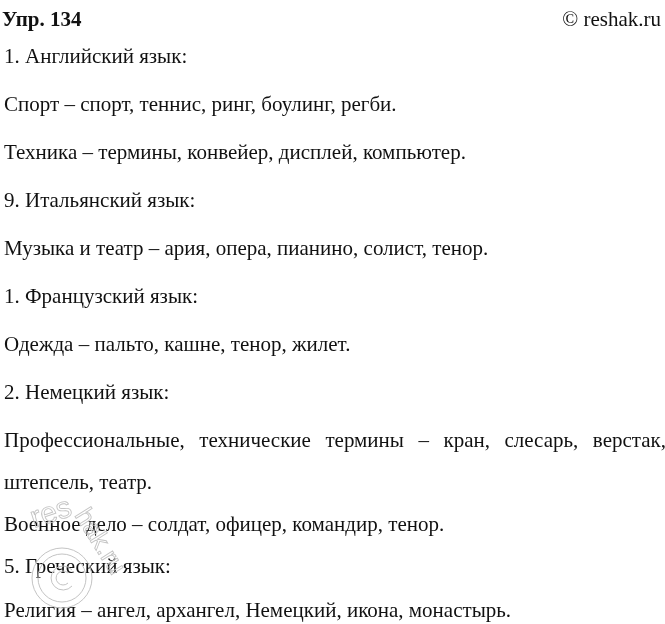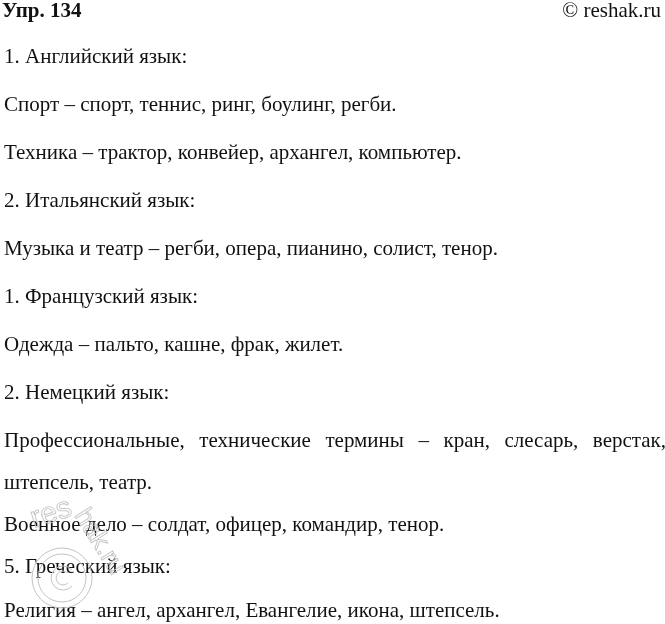--- a/index.html
+++ b/index.html
@@ -11,21 +11,21 @@
       width: 665px;
       height: 624px;
       position: relative;
       overflow: hidden;
       font-family: "Liberation Serif", "DejaVu Serif", serif;
       color: #111111;
     }
     .header {
       position: absolute;
       left: 0;
-      top: 0;
+      top: 9px;
       width: 665px;
       height: 24px;
     }
     .title {
       position: absolute;
       left: 2px;
       top: -2px;
       font-weight: bold;
       font-size: 21px;
       letter-spacing: 0px;
@@ -62,31 +62,31 @@
 <body>
 
 <div class="header">
   <div class="title">Упр. 134</div>
   <div class="copyright">© reshak.ru</div>
 </div>
 
 <div>
   <div class="line" style="top:44px">1. Английский язык:</div>
   <div class="line" style="top:92px">Спорт – спорт, теннис, ринг, боулинг, регби.</div>
-  <div class="line" style="top:140px">Техника – трактор, конвейер, архангел, компьютер.</div>
-  <div class="line" style="top:188px">2. Итальянский язык:</div>
-  <div class="line" style="top:236px">Музыка и театр – регби, опера, пианино, солист, тенор.</div>
+  <div class="line" style="top:140px">Техника – термины, конвейер, дисплей, компьютер.</div>
+  <div class="line" style="top:188px">9. Итальянский язык:</div>
+  <div class="line" style="top:236px">Музыка и театр – ария, опера, пианино, солист, тенор.</div>
   <div class="line" style="top:284px">1. Французский язык:</div>
-  <div class="line" style="top:332px">Одежда – пальто, кашне, фрак, жилет.</div>
+  <div class="line" style="top:332px">Одежда – пальто, кашне, тенор, жилет.</div>
   <div class="line" style="top:380px">2. Немецкий язык:</div>
   <div class="line justify" style="top:428px">Профессиональные, технические термины – кран, слесарь, верстак,</div>
   <div class="line" style="top:470px">штепсель, театр.</div>
   <div class="line" style="top:512px">Военное дело – солдат, офицер, командир, тенор.</div>
   <div class="line" style="top:554px">5. Греческий язык:</div>
-  <div class="line" style="top:598px">Религия – ангел, архангел, Евангелие, икона, штепсель.</div>
+  <div class="line" style="top:598px">Религия – ангел, архангел, Немецкий, икона, монастырь.</div>
 </div>
 
 <div class="watermark">
   <svg width="150" height="130" viewBox="0 0 150 130">
     <g fill="none" stroke="#c4c4c4" stroke-width="1">
       <circle cx="48" cy="88" r="30"></circle>
       <circle cx="48" cy="88" r="24"></circle>
       <path d="M58 80 A12 12 0 1 0 58 96"></path>
       <path d="M54 83 A7 7 0 1 0 54 93"></path>
     </g>

